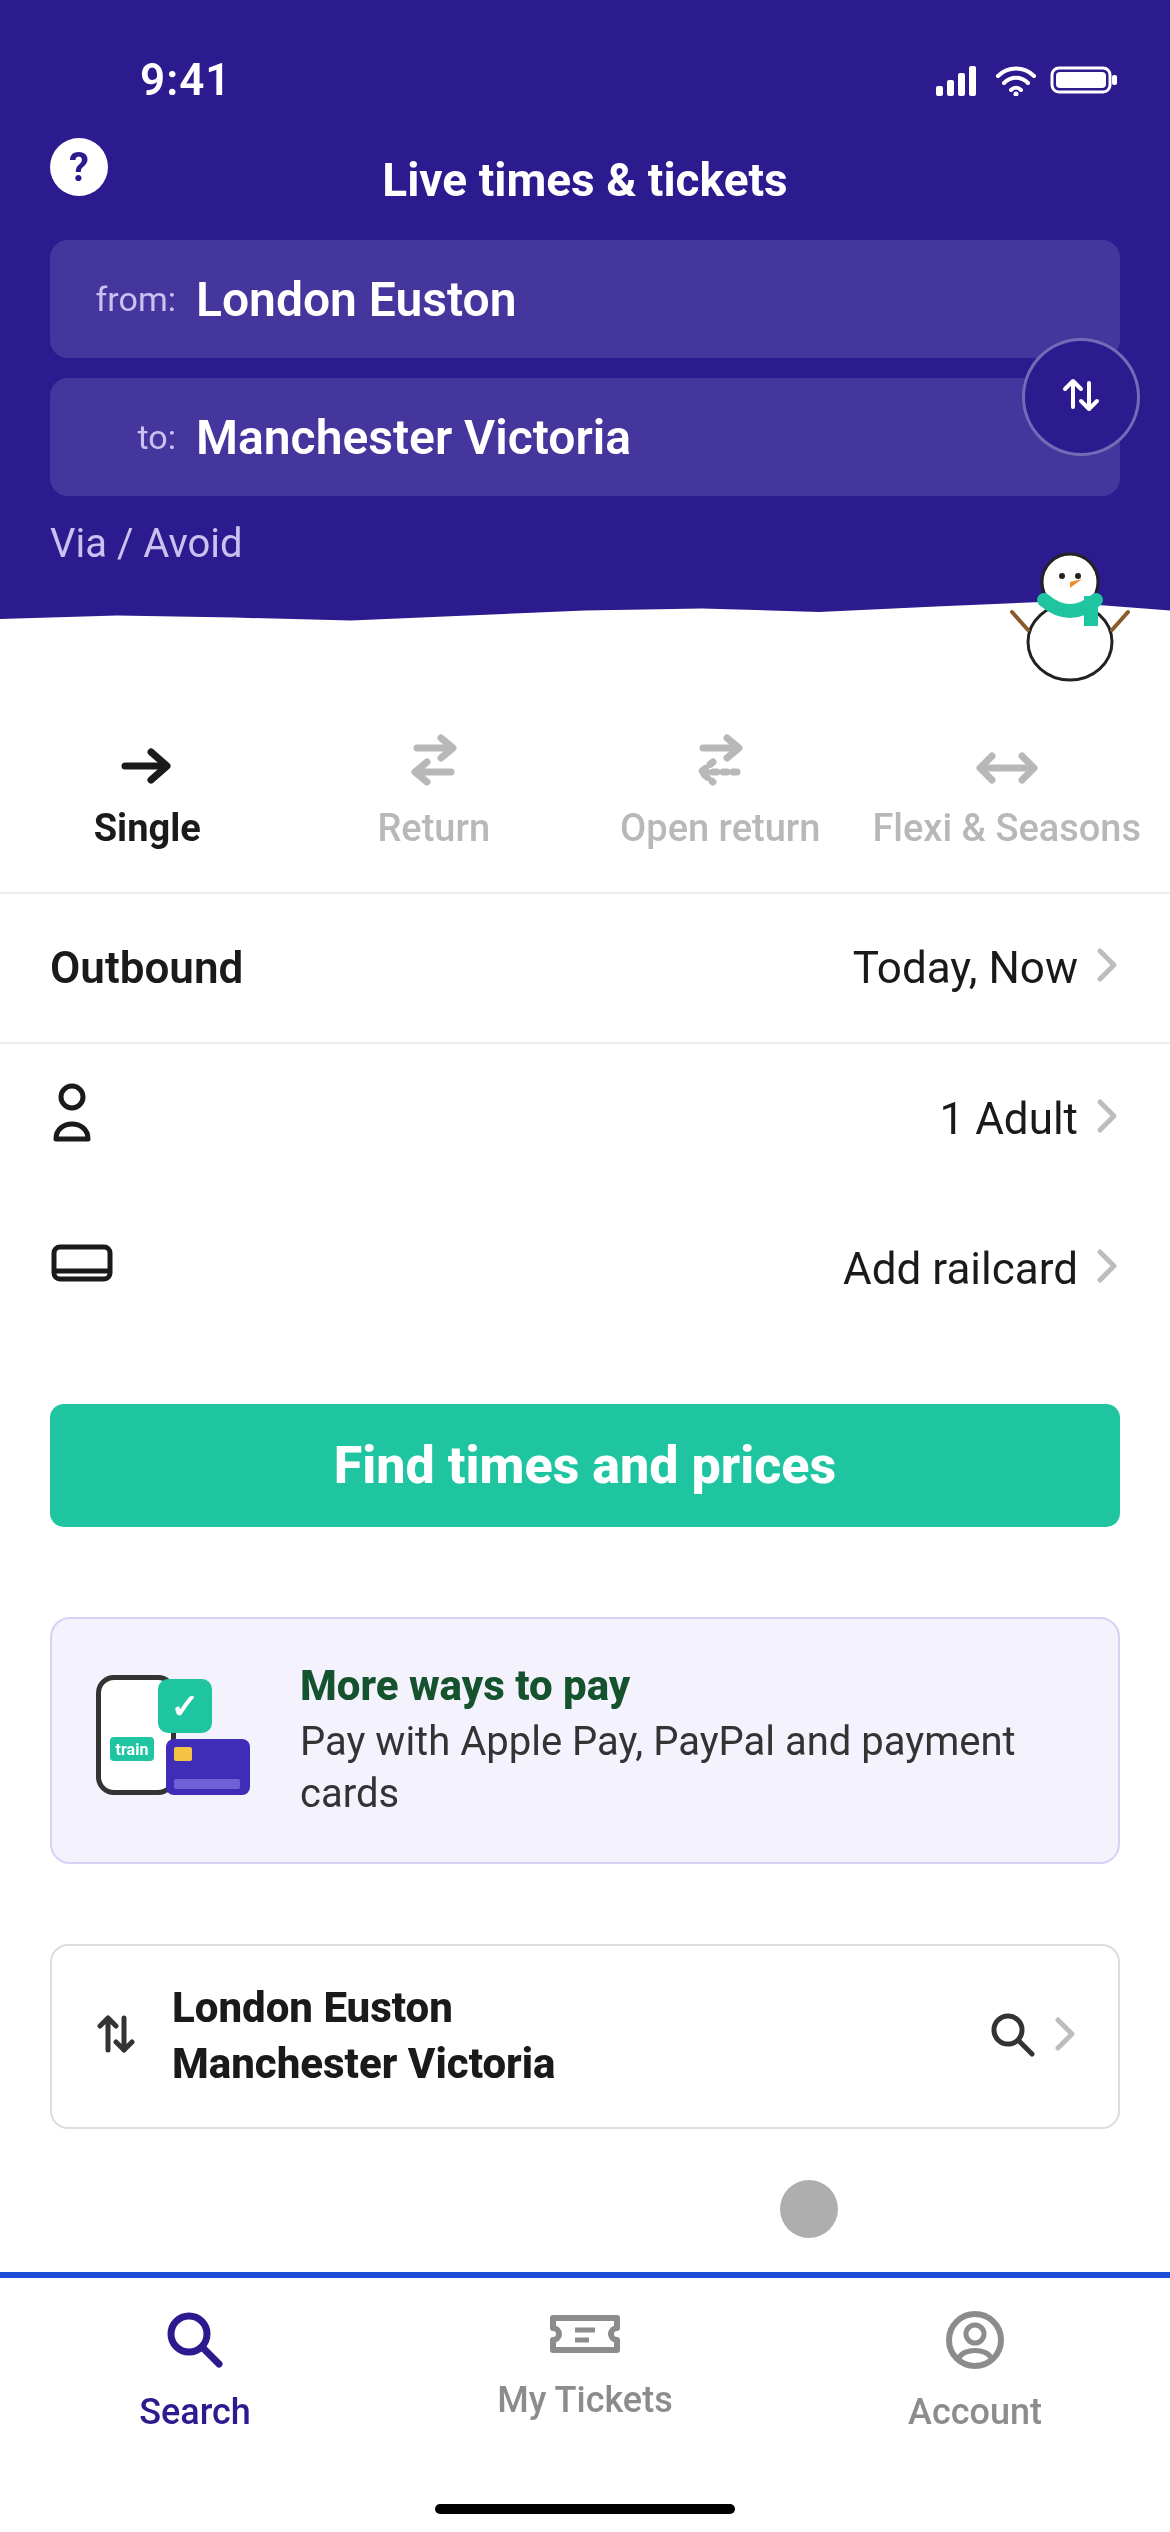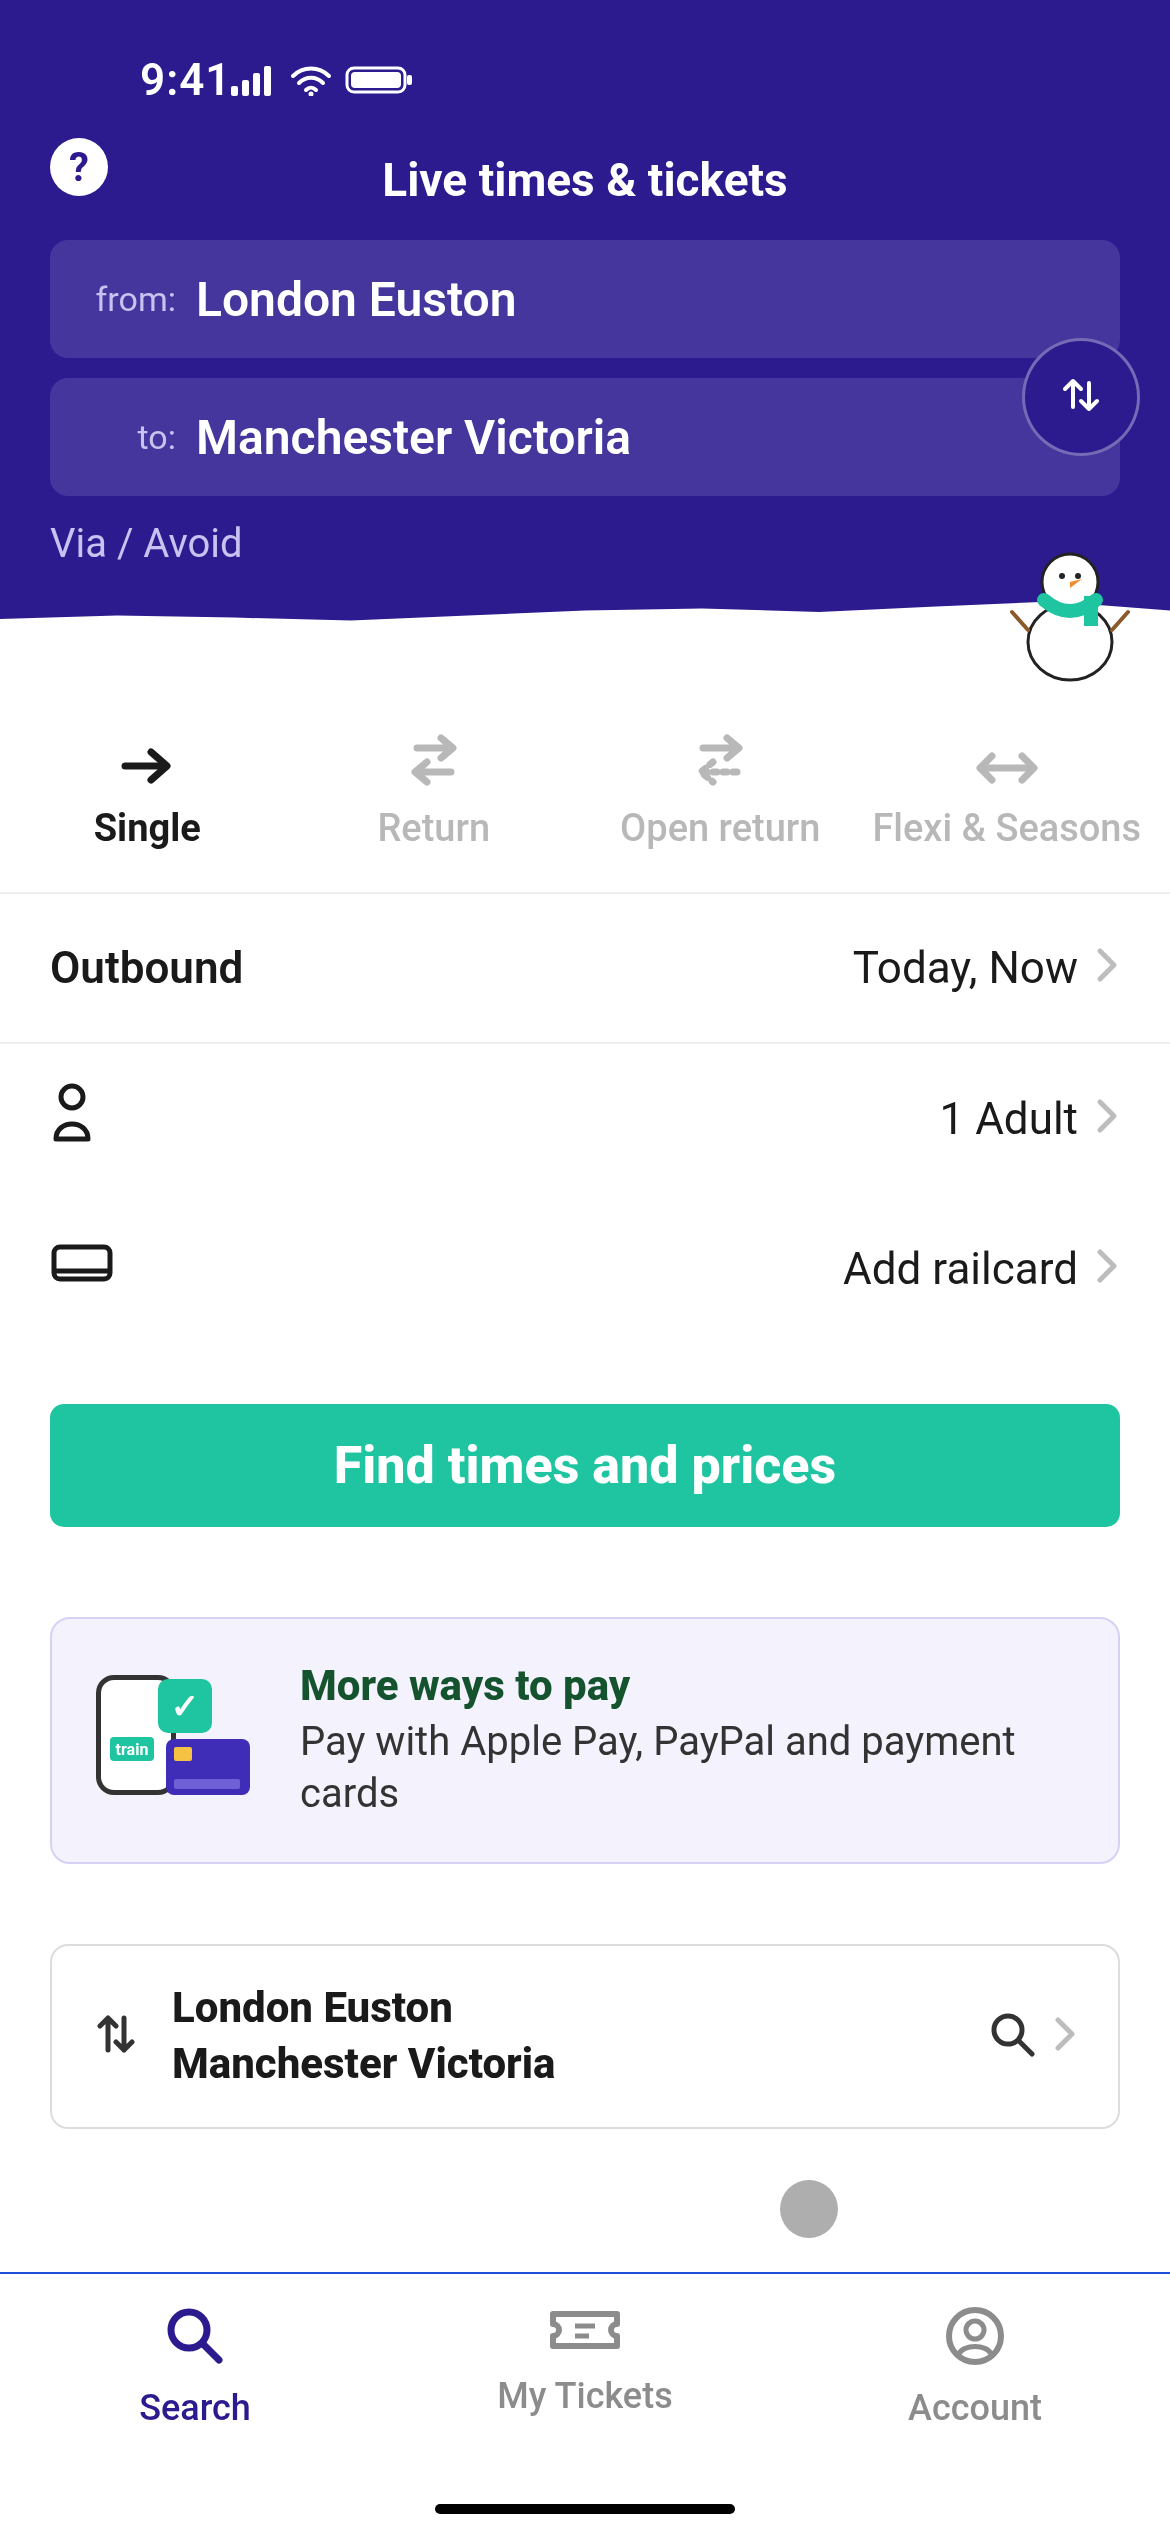--- a/index.html
+++ b/index.html
@@ -17,20 +17,21 @@
   .header::after {
     content: "";
     position: absolute;
     left: 0; right: 0; bottom: -1px; height: 70px;
     background: #fff;
     clip-path: polygon(0 100%, 0 60%, 10% 55%, 20% 58%, 30% 62%, 40% 55%, 50% 48%, 60% 45%, 70% 50%, 80% 42%, 90% 35%, 100% 48%, 100% 100%);
   }
 
   .status-bar {
     display: flex;
+    justify-content: space-between;
     align-items: center;
     padding: 10px 50px 0 50px;
     height: 90px;
     font-weight: 600;
   }
   .status-time { font-size: 44px; letter-spacing: 1px; margin-left: 90px;}
   .status-icons { display: flex; gap: 12px; align-items: center; }
   .signal-icon svg, .wifi-icon svg, .battery-icon svg { display: block; }
 
   .title-row {
@@ -185,21 +186,21 @@
     background: rgba(120,120,120,0.6);
     left: 780px; top: 2180px;
     z-index: 50;
   }
 
   
   .tabbar {
     position: absolute;
     left: 0; right: 0; bottom: 0;
     height: 260px;
-    border-top: 2px solid #1d4ed8;
+    border-top: 6px solid #1d4ed8;
     background: #fff;
     display: flex;
     justify-content: space-around;
     align-items: flex-start;
     padding-top: 30px;
   }
   .tab {
     flex:1;
     display:flex; flex-direction:column; align-items:center; gap:10px;
     color:#8c8c8c; font-size:36px; font-weight:500;

